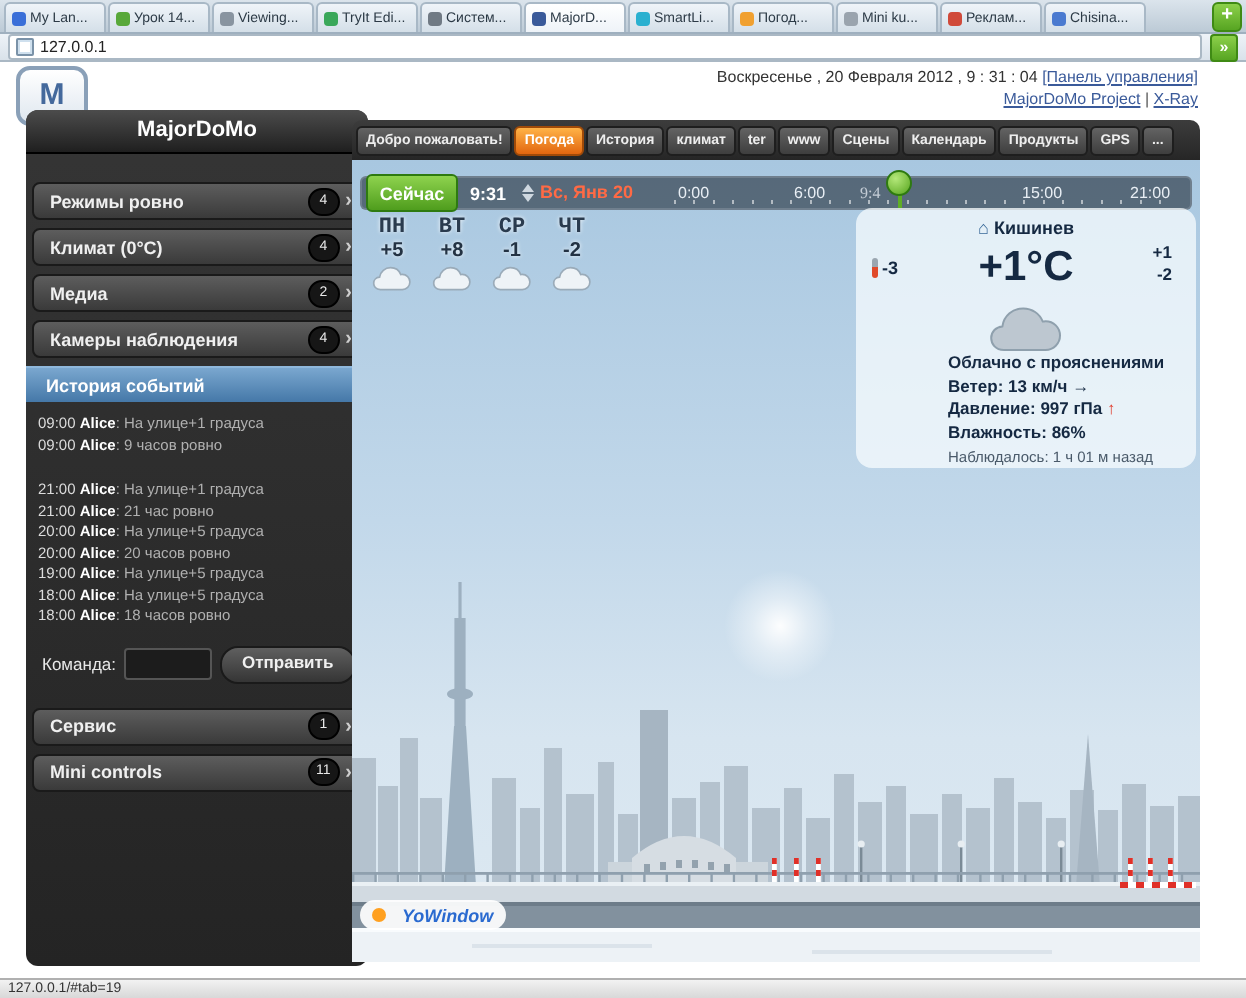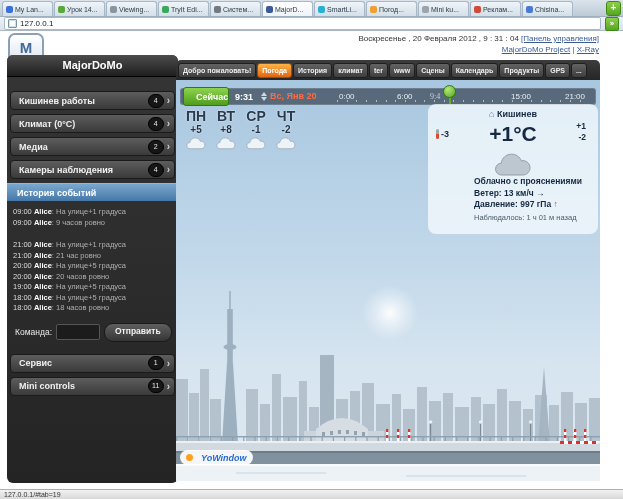--- a/index.html
+++ b/index.html
@@ -26,21 +26,21 @@
 
   
   .page{position:absolute;left:0;top:31px;width:623px;height:458px;background:#fff;}
   .logo{position:absolute;left:8px;top:2px;width:32px;height:26px;border:2px solid #8aa0b8;border-radius:7px;background:linear-gradient(#ffffff,#dfe7ef);color:#44699c;font-weight:bold;font-size:15px;text-align:center;line-height:25px;}
   .hdr{position:absolute;right:24px;top:3px;text-align:right;}
   .hdr-line1{font-size:8px;color:#333;}
   .hdr-line1 a,.hdr-line2 a{color:#3a5a9a;text-decoration:underline;cursor:pointer;}
   .hdr-line2{font-size:8px;color:#555;margin-top:2px;}
 
   
-  .sidebar{position:absolute;left:7px;top:24px;width:171px;height:428px;background:linear-gradient(#353535,#242424);border-radius:6px;}
+  .sidebar{position:absolute;left:13px;top:24px;width:171px;height:428px;background:linear-gradient(#353535,#242424);border-radius:6px;}
   .sb-title{height:21px;background:linear-gradient(#4c4c4c,#1f1f1f);border-radius:6px 6px 0 0;color:#fff;font-weight:bold;font-size:11px;text-align:center;line-height:21px;border-bottom:1px solid #000;}
   .sb-item{position:relative;margin:0 3px 4px 3px;height:19px;background:linear-gradient(#5d5d5d,#3a3a3a);border:1px solid #1a1a1a;border-radius:4px;display:flex;align-items:center;color:#f0f0f0;font-size:9px;font-weight:bold;padding:0 4px 0 8px;box-sizing:border-box;cursor:pointer;}
   .sb-item.first{margin-top:14px;}
   .sb-item .spacer{flex:1;}
   .badge{min-width:12px;height:12px;background:#161616;border:1px solid #000;border-radius:7px;color:#e8e8e8;font-size:7px;line-height:12px;text-align:center;padding:0 1px;font-weight:normal;}
   .chev{color:#cfcfcf;font-size:10px;margin-left:3px;font-weight:bold;}
   .sb-sel{height:17px;background:linear-gradient(#7aa7cf,#4578a8);border-top:1px solid #8fb8dc;color:#fff;font-size:9px;font-weight:bold;display:flex;align-items:center;padding-left:10px;margin-bottom:1px;cursor:pointer;}
   .sb-sel.firstsel{margin-top:3px;}
   .log{margin:6px 6px 0 6px;font-size:7.5px;line-height:10.5px;}
   .log-gap{height:12px;}
@@ -54,36 +54,36 @@
   
   .main{position:absolute;left:176px;top:29px;width:424px;height:421px;}
   .nav{height:20px;background:linear-gradient(#3c3c3c,#262626);border-radius:5px 5px 0 0;display:flex;align-items:center;padding:0 2px;gap:1px;overflow:hidden;}
   .nav-btn{height:15px;padding:0 4px;background:linear-gradient(#636363,#3e3e3e);border:1px solid #1e1e1e;border-radius:3px;color:#eee;font-size:7px;font-weight:bold;line-height:13px;white-space:nowrap;box-sizing:border-box;cursor:pointer;}
   .nav-btn.active{background:linear-gradient(#ffb347,#e2660f);border-color:#a04a08;color:#fff;}
 
   
   .weather{position:absolute;left:0;top:20px;width:424px;height:401px;background:linear-gradient(#a8c7e0 0%,#c2d8ea 45%,#d7e5f0 72%,#dde9f2 100%);overflow:hidden;}
   .panorama{position:absolute;left:0;bottom:0;}
   .timeline{position:absolute;left:4px;top:8px;width:416px;height:17px;background:rgba(18,28,38,0.55);border:1px solid rgba(255,255,255,0.15);border-radius:3px;box-sizing:border-box;}
-  .now-btn{position:absolute;left:2px;top:-2px;width:46px;height:19px;background:linear-gradient(#8ed34e,#4f9d1d);border:1px solid #2e7a10;border-radius:3px;color:#fff;font-weight:bold;font-size:9px;line-height:18px;box-sizing:border-box;cursor:pointer;padding-left:12px;}
+  .now-btn{position:absolute;left:2px;top:-2px;width:46px;height:19px;background:linear-gradient(#8ed34e,#4f9d1d);border:1px solid #2e7a10;border-radius:3px;color:#fff;font-weight:bold;font-size:9px;text-align:center;line-height:18px;box-sizing:border-box;cursor:pointer;}
   .tl-time{position:absolute;left:54px;top:3px;color:#fff;font-size:9px;font-weight:bold;}
   .tl-date{position:absolute;left:80px;top:2px;display:flex;align-items:center;gap:3px;cursor:pointer;}
   .spincol{display:flex;flex-direction:column;gap:1px;}
   .spin-up{width:0;height:0;border-left:3px solid transparent;border-right:3px solid transparent;border-bottom:4px solid #cfd8e0;}
   .spin-down{width:0;height:0;border-left:3px solid transparent;border-right:3px solid transparent;border-top:4px solid #cfd8e0;}
   .tl-date-text{color:#ff6a45;font-size:9px;font-weight:bold;}
   .tick-dots{position:absolute;left:156px;right:6px;top:11px;height:2px;background:repeating-linear-gradient(90deg,rgba(255,255,255,.55) 0 1px,transparent 1px 9.7px);}
   .tl-tick{position:absolute;top:3px;color:#e8eef4;font-size:8px;}
   .tick0{left:158px;} .tick1{left:216px;} .tick2{left:249px;color:rgba(232,238,244,.75);font-family:Liberation Serif, serif;} .tick3{left:330px;} .tick4{left:384px;}
   .knob-line{position:absolute;left:268px;top:0;width:2px;height:15px;background:#5fae25;}
   .knob{position:absolute;left:262px;top:-4px;width:13px;height:13px;background:radial-gradient(circle at 35% 30%,#b4e87a,#57a51e);border:1px solid #2e7a10;border-radius:50%;box-sizing:border-box;cursor:pointer;}
 
   .forecast{position:absolute;left:8px;top:28px;display:flex;gap:6px;}
   .fc-col{width:24px;text-align:center;cursor:pointer;}
-  .fc-day{font-size:14px;font-weight:bold;color:#2a3b4e;text-shadow:0 0 2px rgba(255,255,255,.9);}
+  .fc-day{font-size:11px;font-weight:bold;color:#2a3b4e;text-shadow:0 0 2px rgba(255,255,255,.9);font-family:Liberation Mono, monospace;}
   .fc-temp{font-size:10px;font-weight:bold;color:#233243;text-shadow:0 0 2px rgba(255,255,255,.9);}
   .fc-icon{margin-top:1px;}
 
   .info{position:absolute;left:252px;top:24px;width:170px;height:130px;background:rgba(250,253,255,0.72);border-radius:8px;color:#152942;}
   .city{margin-top:5px;text-align:center;font-size:9px;font-weight:bold;}
   .home-ic{color:#3a6a9a;}
   .temp-row{position:relative;height:32px;}
   .feels{position:absolute;left:8px;top:10px;font-size:9px;font-weight:bold;display:flex;align-items:center;gap:2px;}
   .thermo{width:3px;height:10px;background:linear-gradient(#9aa6b0 45%,#e04a2a 45%);border-radius:2px;}
   .big-temp{text-align:center;font-size:21px;font-weight:bold;line-height:30px;}
@@ -173,21 +173,21 @@
         <a>MajorDoMo Project</a>
         <span>|</span>
         <a>X-Ray</a>
       </div>
     </div>
 
     <div class="sidebar">
       <div class="sb-title">MajorDoMo</div>
 
       <div class="sb-item first">
-        <span>Кишинев работы</span>
+        <span>Режимы ровно</span>
           <span class="spacer"></span>
         <span class="badge">4</span>
         <span class="chev">›</span>
       </div>
       <div class="sb-item">
         <span>Климат (0°C)</span>
           <span class="spacer"></span>
         <span class="badge">4</span>
         <span class="chev">›</span>
       </div>
@@ -429,20 +429,21 @@
           </div>
           <div class="big-cloud">
             <svg width="40" height="26" viewBox="0 0 19 13">
                 <path d="M4,12 C1.8,12 0.8,10.4 0.8,9 C0.8,7.4 2,6.2 3.6,6.1 C4,3.4 6.2,1.6 8.8,1.6 C11,1.6 12.9,2.9 13.7,4.9 C13.9,4.9 14.1,4.8 14.4,4.8 C16.4,4.8 18,6.4 18,8.4 C18,10.4 16.4,12 14.4,12 Z" fill="#bdc7d0" stroke="#8fa0ad" stroke-width="0.5"></path>
               </svg>
           </div>
           <div class="cond-block">
             <div>Облачно с прояснениями</div>
             <div><span>Ветер:</span> <span>13 км/ч</span> <span>→</span></div>
             <div><span>Давление:</span> <span>997 гПа</span> <span class="press-arrow">↑</span></div>
+            <div><span>Влажность:</span> <span>86%</span></div>
           </div>
           <div class="observed">Наблюдалось: 1 ч 01 м назад</div>
         </div>
 
         <div class="brand">
           <span class="brand-sun"></span>
           <span class="brand-text">YoWindow</span>
         </div>
 
       </div>

